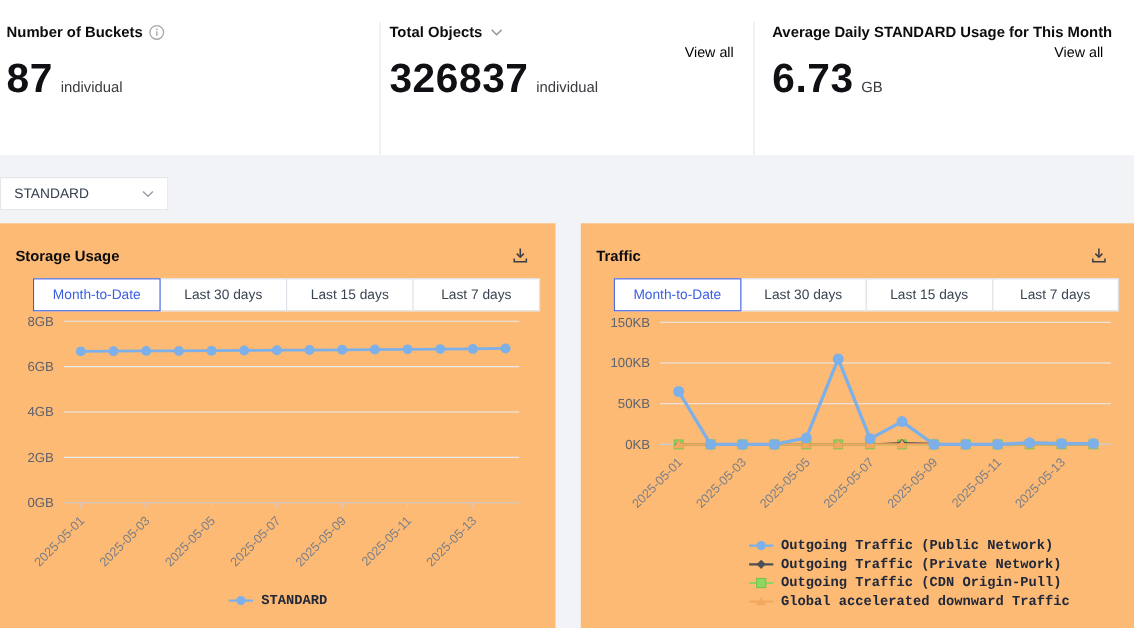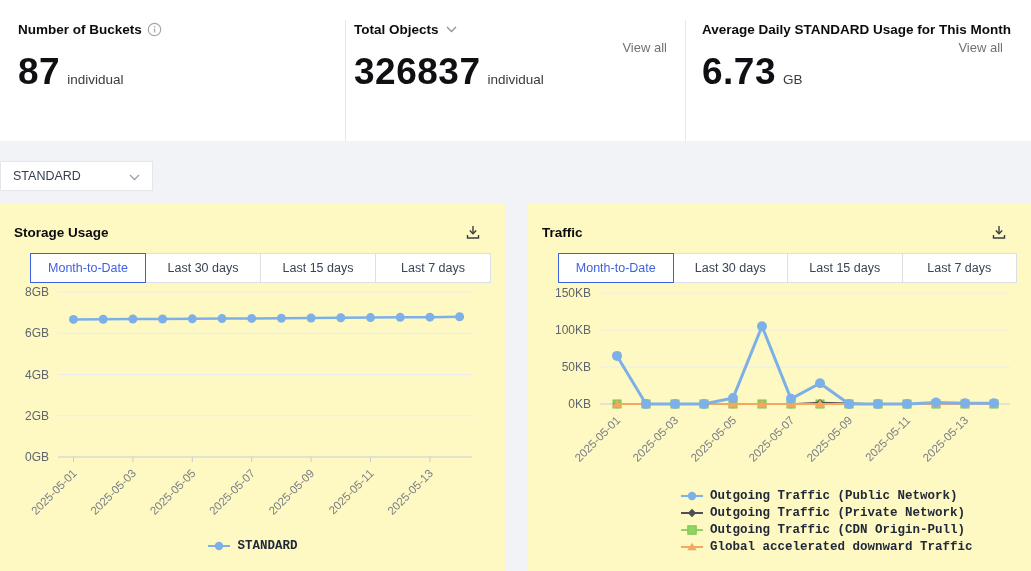--- a/index.html
+++ b/index.html
@@ -2,41 +2,41 @@
 <html><head>
 <meta charset="utf-8">
 <style>
   * { margin:0; padding:0; box-sizing:border-box; }
   html,body { width:1031px; height:571px; overflow:hidden; }
   body { font-family:"Liberation Sans","DejaVu Sans",sans-serif; background:#f2f3f6; color:#111; }
 
   
   .top-stats { display:flex; background:#fff; height:141px; padding-top:20px; }
   .stat { position:relative; }
-  .stat-buckets { width:345px; padding-left:18px; }
+  .stat-buckets { width:345px; padding-left:6px; }
   .stat-objects { width:340px; padding-left:8px; border-left:1px solid #e7e7ea; }
   .stat-avg     { width:346px; padding-left:16px; border-left:1px solid #e7e7ea; }
   .stat-head { display:flex; align-items:center; height:18px; }
   .stat-label { font-size:13.5px; font-weight:bold; color:#0c0c0e; white-space:nowrap; position:relative; z-index:2; }
   .info-icon { margin-left:5px; display:inline-flex; }
   .chev-icon { margin-left:7px; display:inline-flex; }
-  .view-all { position:absolute; top:20px; font-size:13px; color:#737373; text-decoration:none; z-index:1; }
+  .view-all { position:absolute; top:20px; font-size:13px; color:#000000; text-decoration:none; z-index:1; }
   .stat-objects .view-all { right:18px; }
   .stat-avg .view-all { right:28px; }
   .stat-value { margin-top:13px; display:flex; align-items:baseline; }
   .stat-num { font-size:37px; font-weight:700; color:#101014; letter-spacing:0.5px; }
   .stat-unit { font-size:13.5px; color:#3a3a40; margin-left:7px; }
 
   
   .main { background:#f2f3f6; height:430px; padding-top:20px; }
   .select-box { width:153px; height:30px; background:#fff; border:1px solid #e4e6ea;
     display:flex; align-items:center; justify-content:space-between; padding:0 12px; cursor:pointer; }
   .select-value { font-size:12.5px; color:#36404e; }
   .cards { display:flex; gap:23px; margin-top:12px; }
-  .card { background:#fef9c3; height:369px; position:relative; }
+  .card { background:#fdba74; height:369px; position:relative; }
   .card-storage { width:505px; }
   .card-traffic { width:503px; }
   .card-head { display:flex; justify-content:space-between; align-items:center; padding:20px 24px 0 14px; height:38px; }
   .card-title { font-size:13.5px; font-weight:bold; color:#0c0c0e; }
   .dl-btn { background:none; border:none; cursor:pointer; display:flex; padding:0; }
 
   
   .tabs { display:flex; margin:12px 14px 0 14px; }
   .tab { flex:1; height:30px; background:#fff; border:1px solid #dcdfe5; margin-left:-1px;
     font-size:12.5px; color:#3a4453; font-family:inherit; cursor:pointer; position:relative; }

